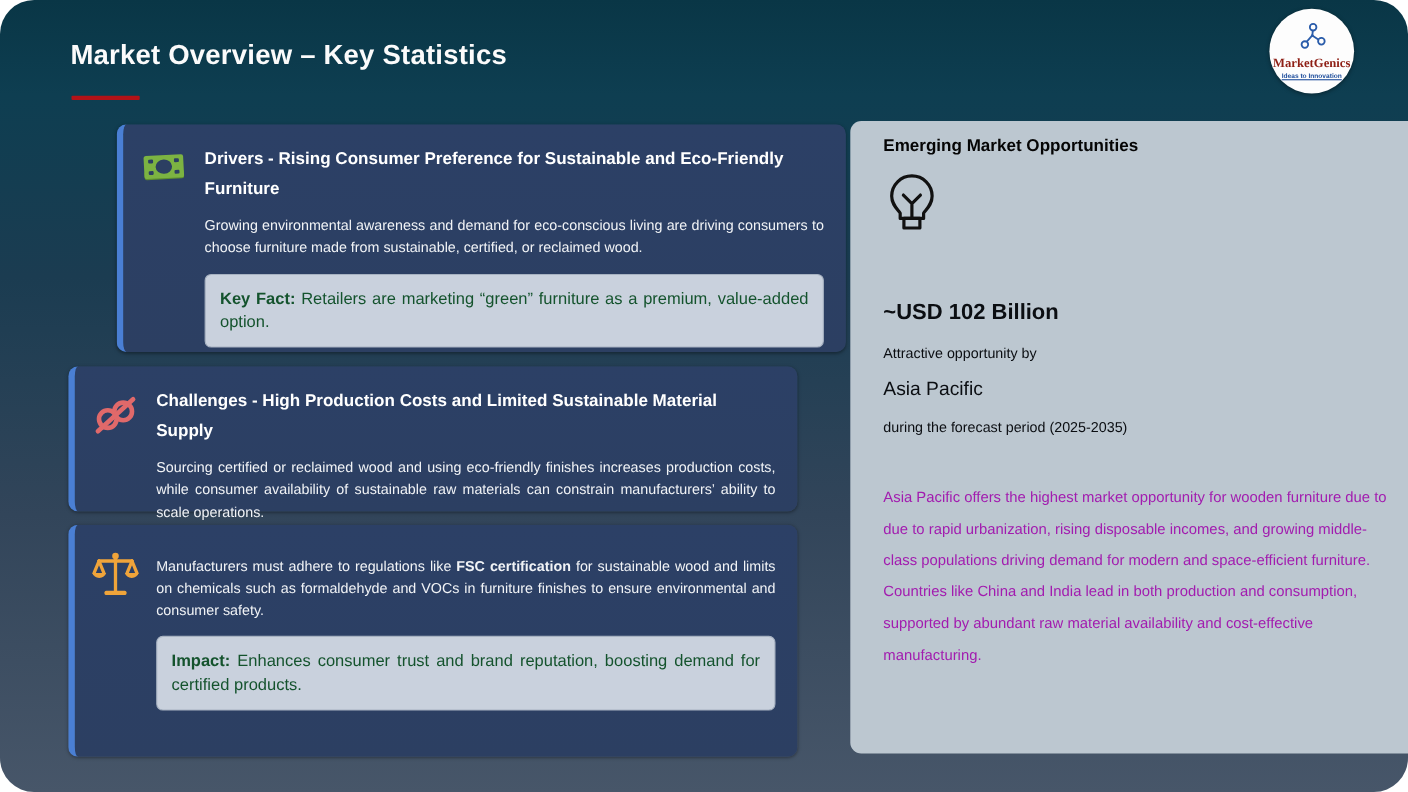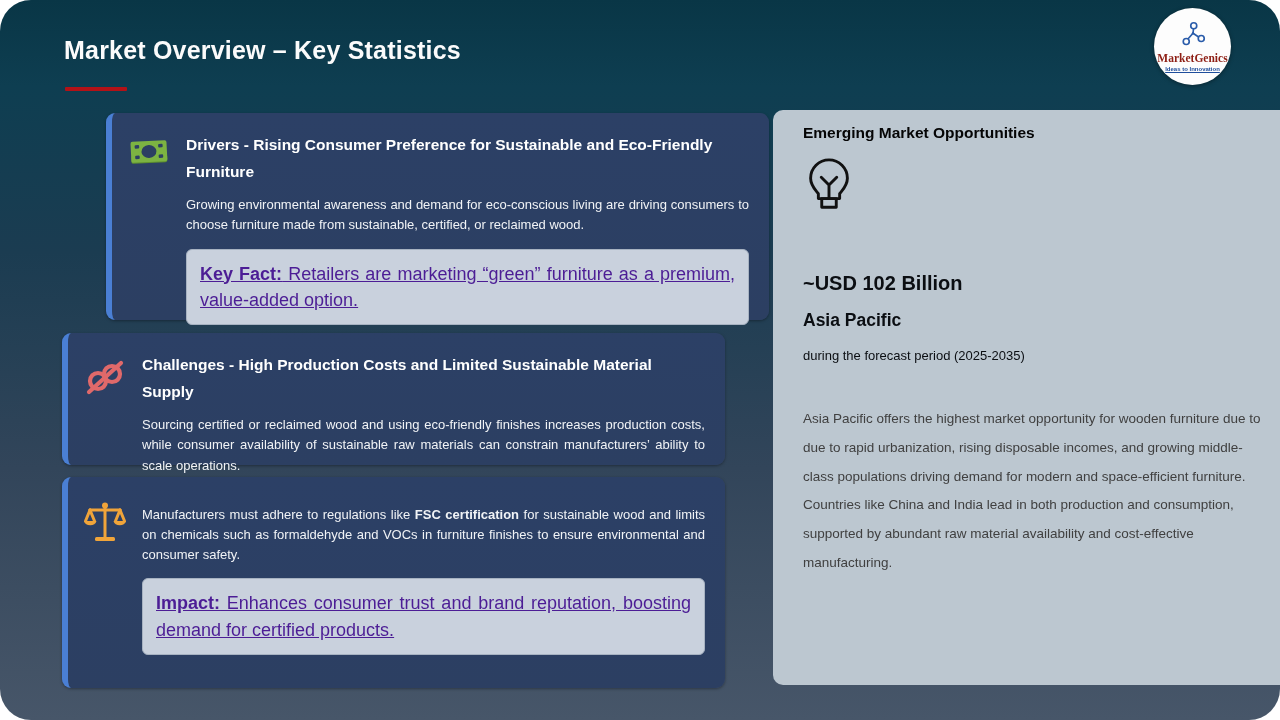--- a/index.html
+++ b/index.html
@@ -46,37 +46,37 @@
   .card-content { flex:1; }
   .card-title {
     color:#ffffff; font-size:15.5px; font-weight:bold; line-height:1.75;
   }
   .card-body {
     color:#f1f3f6; font-size:13px; line-height:1.55;
     text-align:justify; margin-top:10px;
   }
   .callout {
     background:#c9d1dd; border:1px solid #a7b2c1; border-radius:6px;
-    color:#4c1d95; font-size:18px; line-height:1.45;
-    padding:11px 13px; margin-top:13px; text-align:justify;text-decoration:underline;
+    color:#14532d; font-size:15px; line-height:1.45;
+    padding:11px 13px; margin-top:13px; text-align:justify;
   }
   .callout b, .card-body b { font-weight:bold; }
   
   .opportunity-panel {
     position:absolute; left:773px; top:110px; width:527px; height:575px;
     background:#bcc7d0; border-radius:10px; text-align:left;
     color:#0b0e12; padding:14px 30px;
   }
   .op-header { font-size:15.5px; font-weight:bold; color:#050505; }
   .op-bulb { margin:14px auto 0; }
   .op-value { font-size:20px; font-weight:bold; margin-top:52px; }
   .op-subtitle { font-size:13px; margin-top:17px; }
-  .op-region { font-size:17.5px; font-weight:bold; margin-top:15px; }
+  .op-region { font-size:17.5px; font-weight:normal; margin-top:15px; }
   .op-period { font-size:13px; margin-top:17px; }
-  .op-description { font-size:13.5px; line-height:2.13; margin-top:42px; color:#404040; }
+  .op-description { font-size:13.5px; line-height:2.13; margin-top:42px; color:#a21caf; }
 </style>
 </head>
 <body>
 
 <div class="slide">
 
   <div class="page-title">Market Overview – Key Statistics</div>
   <div class="title-underline"></div>
 
   <div class="logo-badge">
@@ -172,18 +172,19 @@
     <div class="op-bulb">
       <svg width="52" height="60" viewBox="0 0 52 62">
         <g stroke="#111111" stroke-width="3" fill="none" stroke-linejoin="round" stroke-linecap="round">
           <path d="M26 4 a19 19 0 0 1 19 19 c0 7.5 -4.5 11.5 -8 16 l0 5 l-22 0 l0 -5 c-3.5 -4.5 -8 -8.5 -8 -16 a19 19 0 0 1 19 -19 z"></path>
           <path d="M18 22 L26 30 M34 22 L26 30 M26 30 L26 44"></path>
           <rect x="18.5" y="44" width="15" height="9"></rect>
         </g>
       </svg>
     </div>
     <div class="op-value">~USD 102 Billion</div>
+    <div class="op-subtitle">Attractive opportunity by</div>
     <div class="op-region">Asia Pacific</div>
     <div class="op-period">during the forecast period (2025-2035)</div>
     <div class="op-description">Asia Pacific offers the highest market opportunity for wooden furniture due to due to rapid urbanization, rising disposable incomes, and growing middle-class populations driving demand for modern and space-efficient furniture. Countries like China and India lead in both production and consumption, supported by abundant raw material availability and cost-effective manufacturing.</div>
   </div>
 
 </div>
 
 </body></html>

